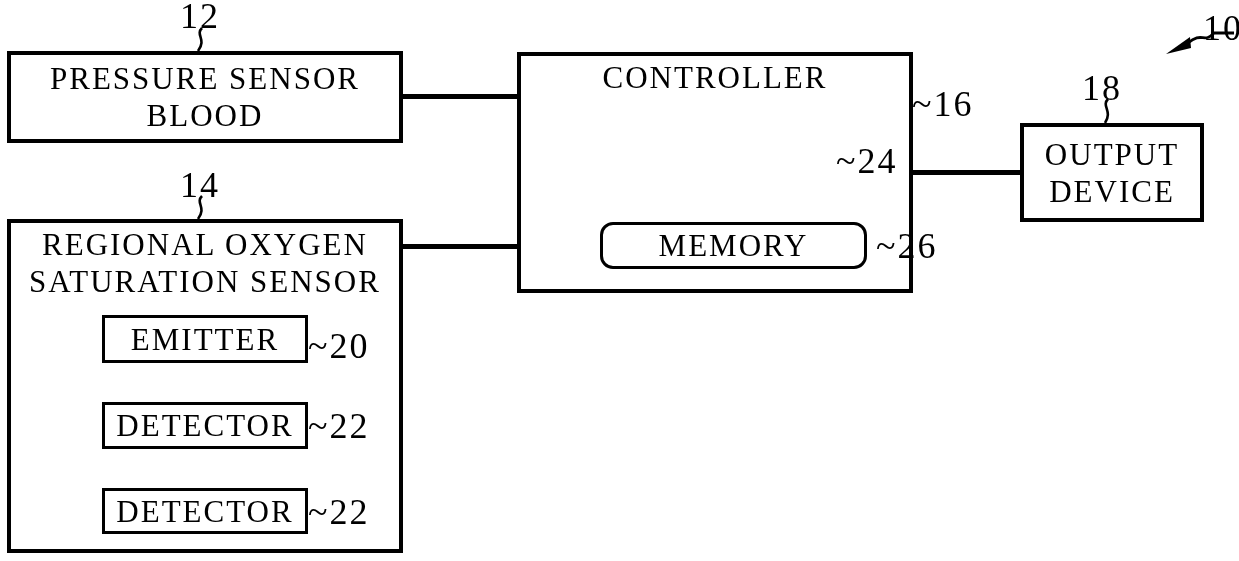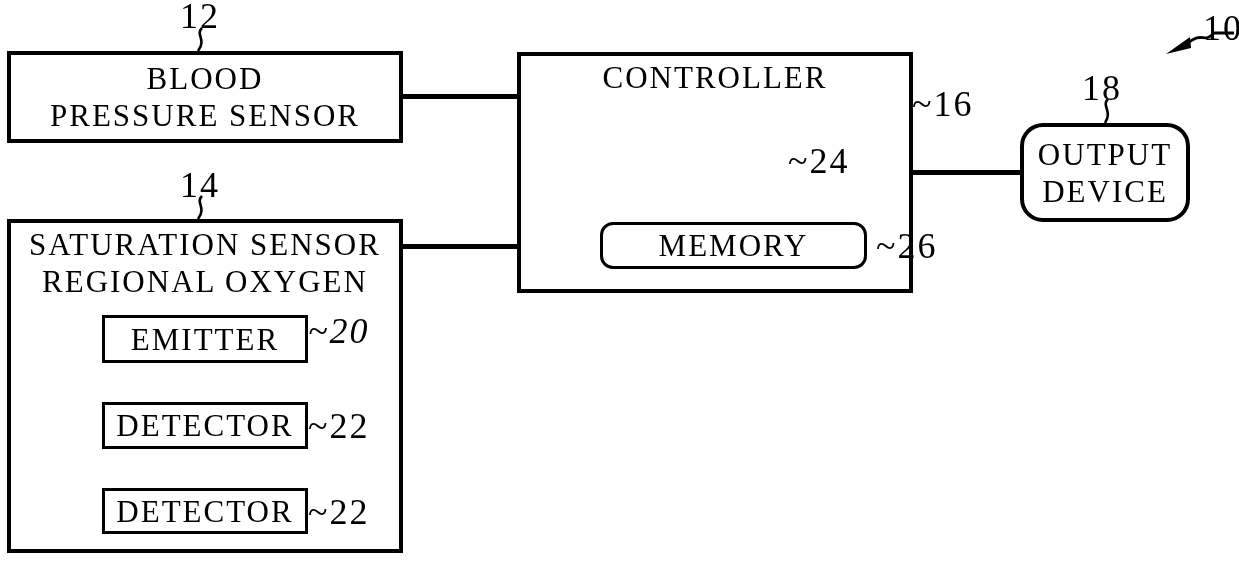--- a/index.html
+++ b/index.html
@@ -63,65 +63,65 @@
 </head>
 <body>
 
 <div class="canvas">
 
   <div class="connector" style="left:401px; top:94px;  width:118px;"></div>
   <div class="connector" style="left:401px; top:244px; width:118px;"></div>
   <div class="connector" style="left:911px; top:170px; width:111px;"></div>
 
   <div class="box v-center" style="left:7px; top:51px; width:396px; height:92px;">
+    <div class="box-label">PRESSURE SENSOR</div>
     <div class="box-label">BLOOD</div>
-    <div class="box-label">PRESSURE SENSOR</div>
   </div>
   <div class="ref-label ref-center" style="left:170px; top:2px; width:60px;">12</div>
   <svg class="squiggle" style="left:192px; top:27px;" width="16" height="26" viewBox="0 0 16 26">
     <path d="M10,1 C3,8 15,12 6,24" fill="none" stroke="#000" stroke-width="2.6"></path>
   </svg>
 
   <div class="box title-pad" style="left:7px; top:219px; width:396px; height:334px;">
+    <div class="box-label">REGIONAL OXYGEN</div>
     <div class="box-label">SATURATION SENSOR</div>
-    <div class="box-label">REGIONAL OXYGEN</div>
   </div>
   <div class="ref-label ref-center" style="left:170px; top:171px; width:60px;">14</div>
   <svg class="squiggle" style="left:192px; top:195px;" width="16" height="26" viewBox="0 0 16 26">
     <path d="M10,1 C3,8 15,12 6,24" fill="none" stroke="#000" stroke-width="2.6"></path>
   </svg>
 
   <div class="box inner v-center" style="left:102px; top:315px; width:206px; height:48px;align-items:center;">
     <div class="box-label">EMITTER</div>
   </div>
-  <div class="ref-label" style="left:308px; top:317px;font-style:italic;">~20</div>
+  <div class="ref-label" style="left:308px; top:332px;">~20</div>
 
   <div class="box inner v-center" style="left:102px; top:402px; width:206px; height:47px;">
     <div class="box-label">DETECTOR</div>
   </div>
   <div class="ref-label" style="left:308px; top:412px;">~22</div>
 
   <div class="box inner v-center" style="left:102px; top:488px; width:206px; height:46px;">
     <div class="box-label">DETECTOR</div>
   </div>
   <div class="ref-label" style="left:308px; top:498px;">~22</div>
 
   <div class="box title-pad" style="left:517px; top:52px; width:396px; height:241px;">
     <div class="box-label">CONTROLLER</div>
   </div>
   <div class="ref-label" style="left:912px; top:90px;">~16</div>
 
-  <div class="ref-label" style="left:788px; top:147px;">~24</div>
+  <div class="ref-label" style="left:836px; top:147px;">~24</div>
 
   <div class="box inner v-center" style="left:600px; top:222px; width:267px; height:47px;border-radius:13px;">
     <div class="box-label">MEMORY</div>
   </div>
   <div class="ref-label" style="left:828px; top:232px;padding-left:48px;">~26</div>
 
-  <div class="box v-center" style="left:1020px; top:123px; width:170px; height:99px;border-radius:23px;">
+  <div class="box v-center" style="left:1020px; top:123px; width:184px; height:99px;">
     <div class="box-label">OUTPUT</div>
     <div class="box-label">DEVICE</div>
   </div>
   <div class="ref-label ref-center" style="left:1072px; top:74px; width:60px;">18</div>
   <svg class="squiggle" style="left:1098px; top:98px;" width="16" height="27" viewBox="0 0 16 27">
     <path d="M10,1 C3,8 15,13 7,25" fill="none" stroke="#000" stroke-width="2.6"></path>
   </svg>
 
   <div class="ref-label" style="left:1203px; top:14px;">10</div>
   <svg class="squiggle" style="left:1158px; top:28px;" width="80" height="34" viewBox="0 0 80 34">

